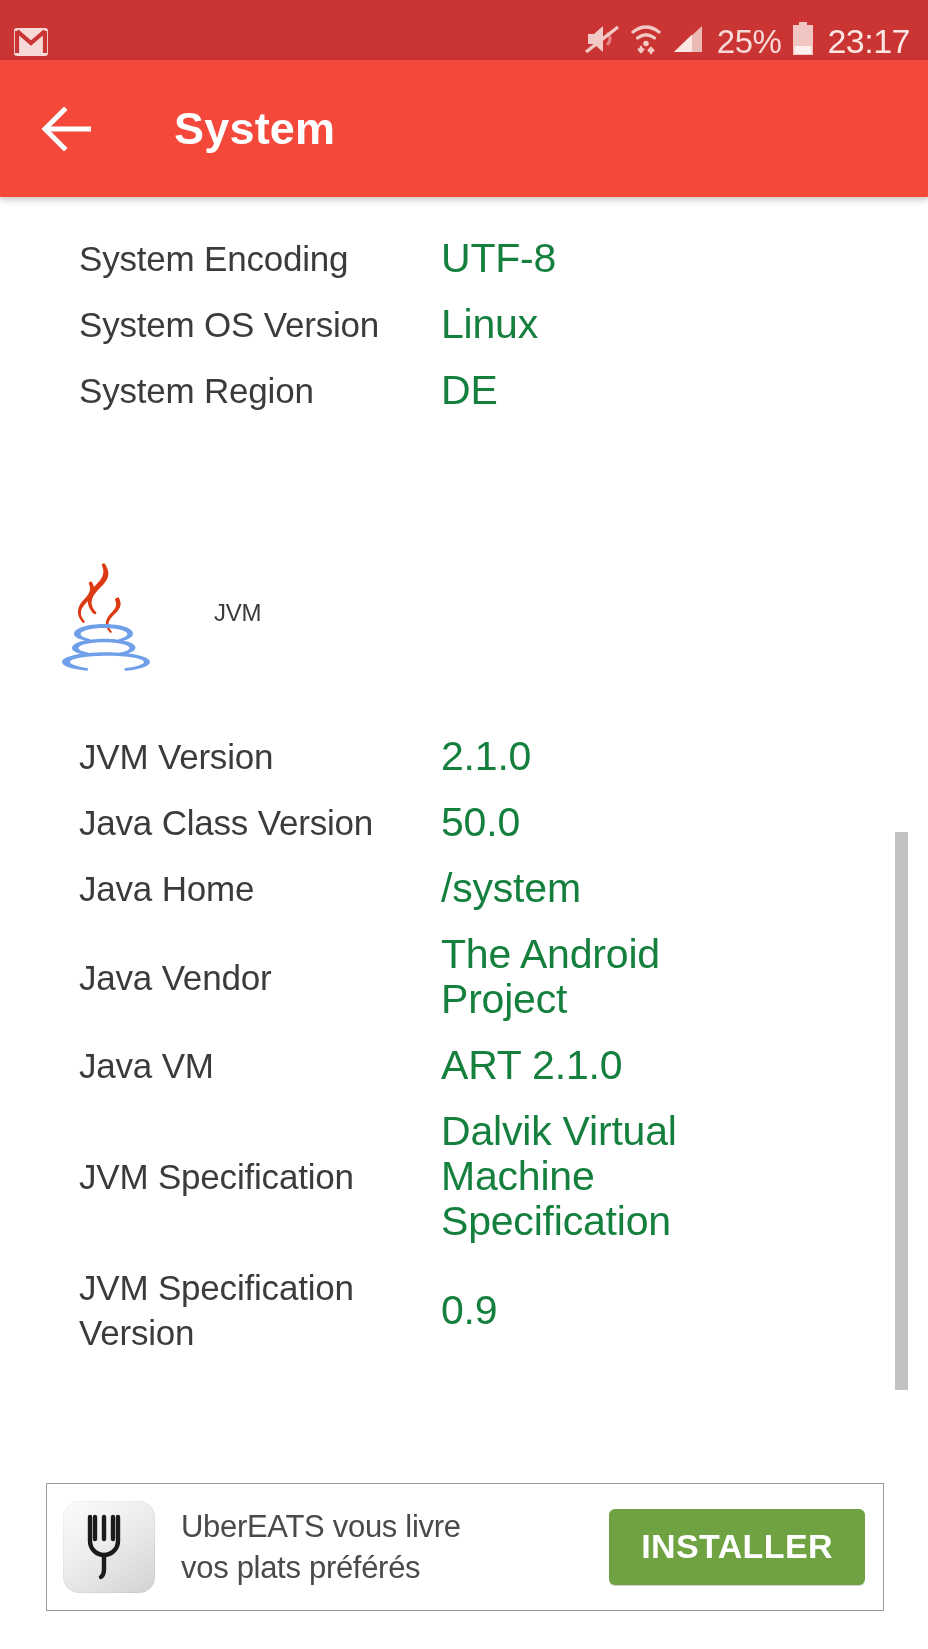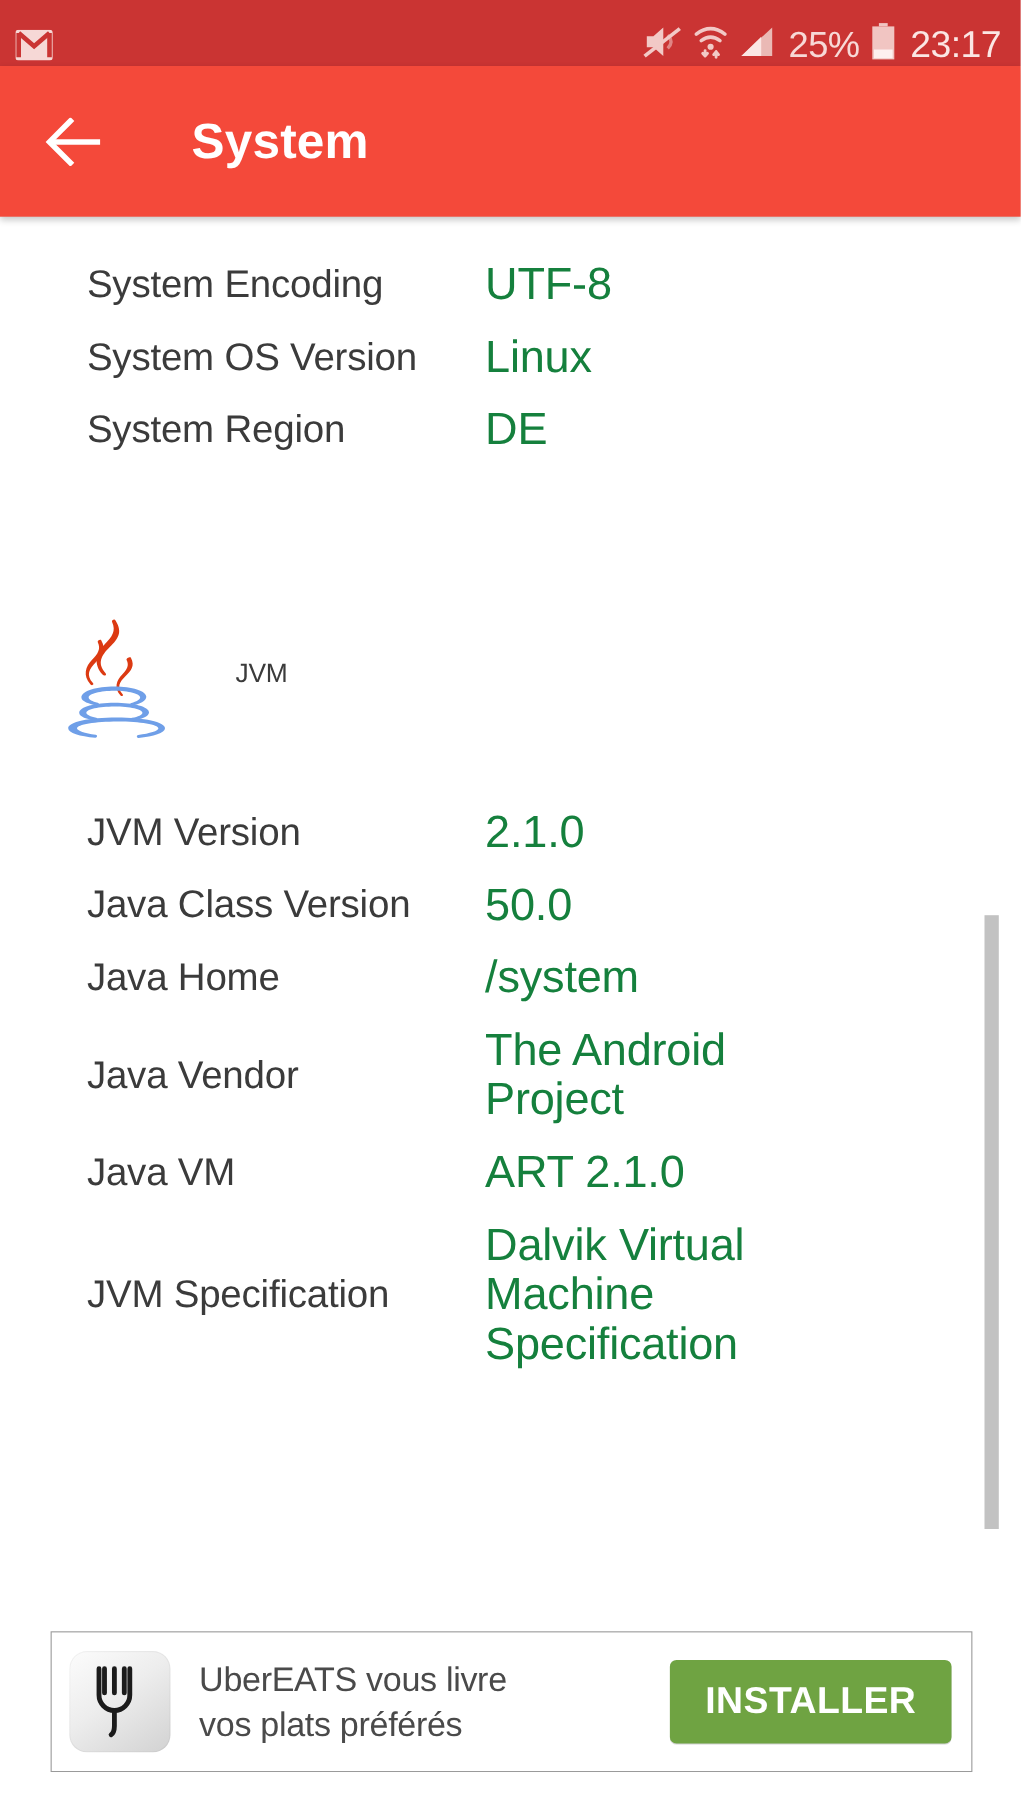--- a/index.html
+++ b/index.html
@@ -355,20 +355,24 @@
       <div class="info-row">
         <div class="row-label">Java VM</div>
         <div class="row-value">ART 2.1.0</div>
       </div>
 
       <div class="info-row">
         <div class="row-label">JVM Specification</div>
         <div class="row-value">Dalvik Virtual Machine Specification</div>
       </div>
 
+      <div class="info-row">
+        <div class="row-label">JVM Specification Version</div>
+        <div class="row-value">0.9</div>
+      </div>
 
     </div>
 
   </div>
 
   <div id="scrollbar-track">
     <div id="scrollbar-thumb"></div>
   </div>
 
   <div id="ad-banner">

